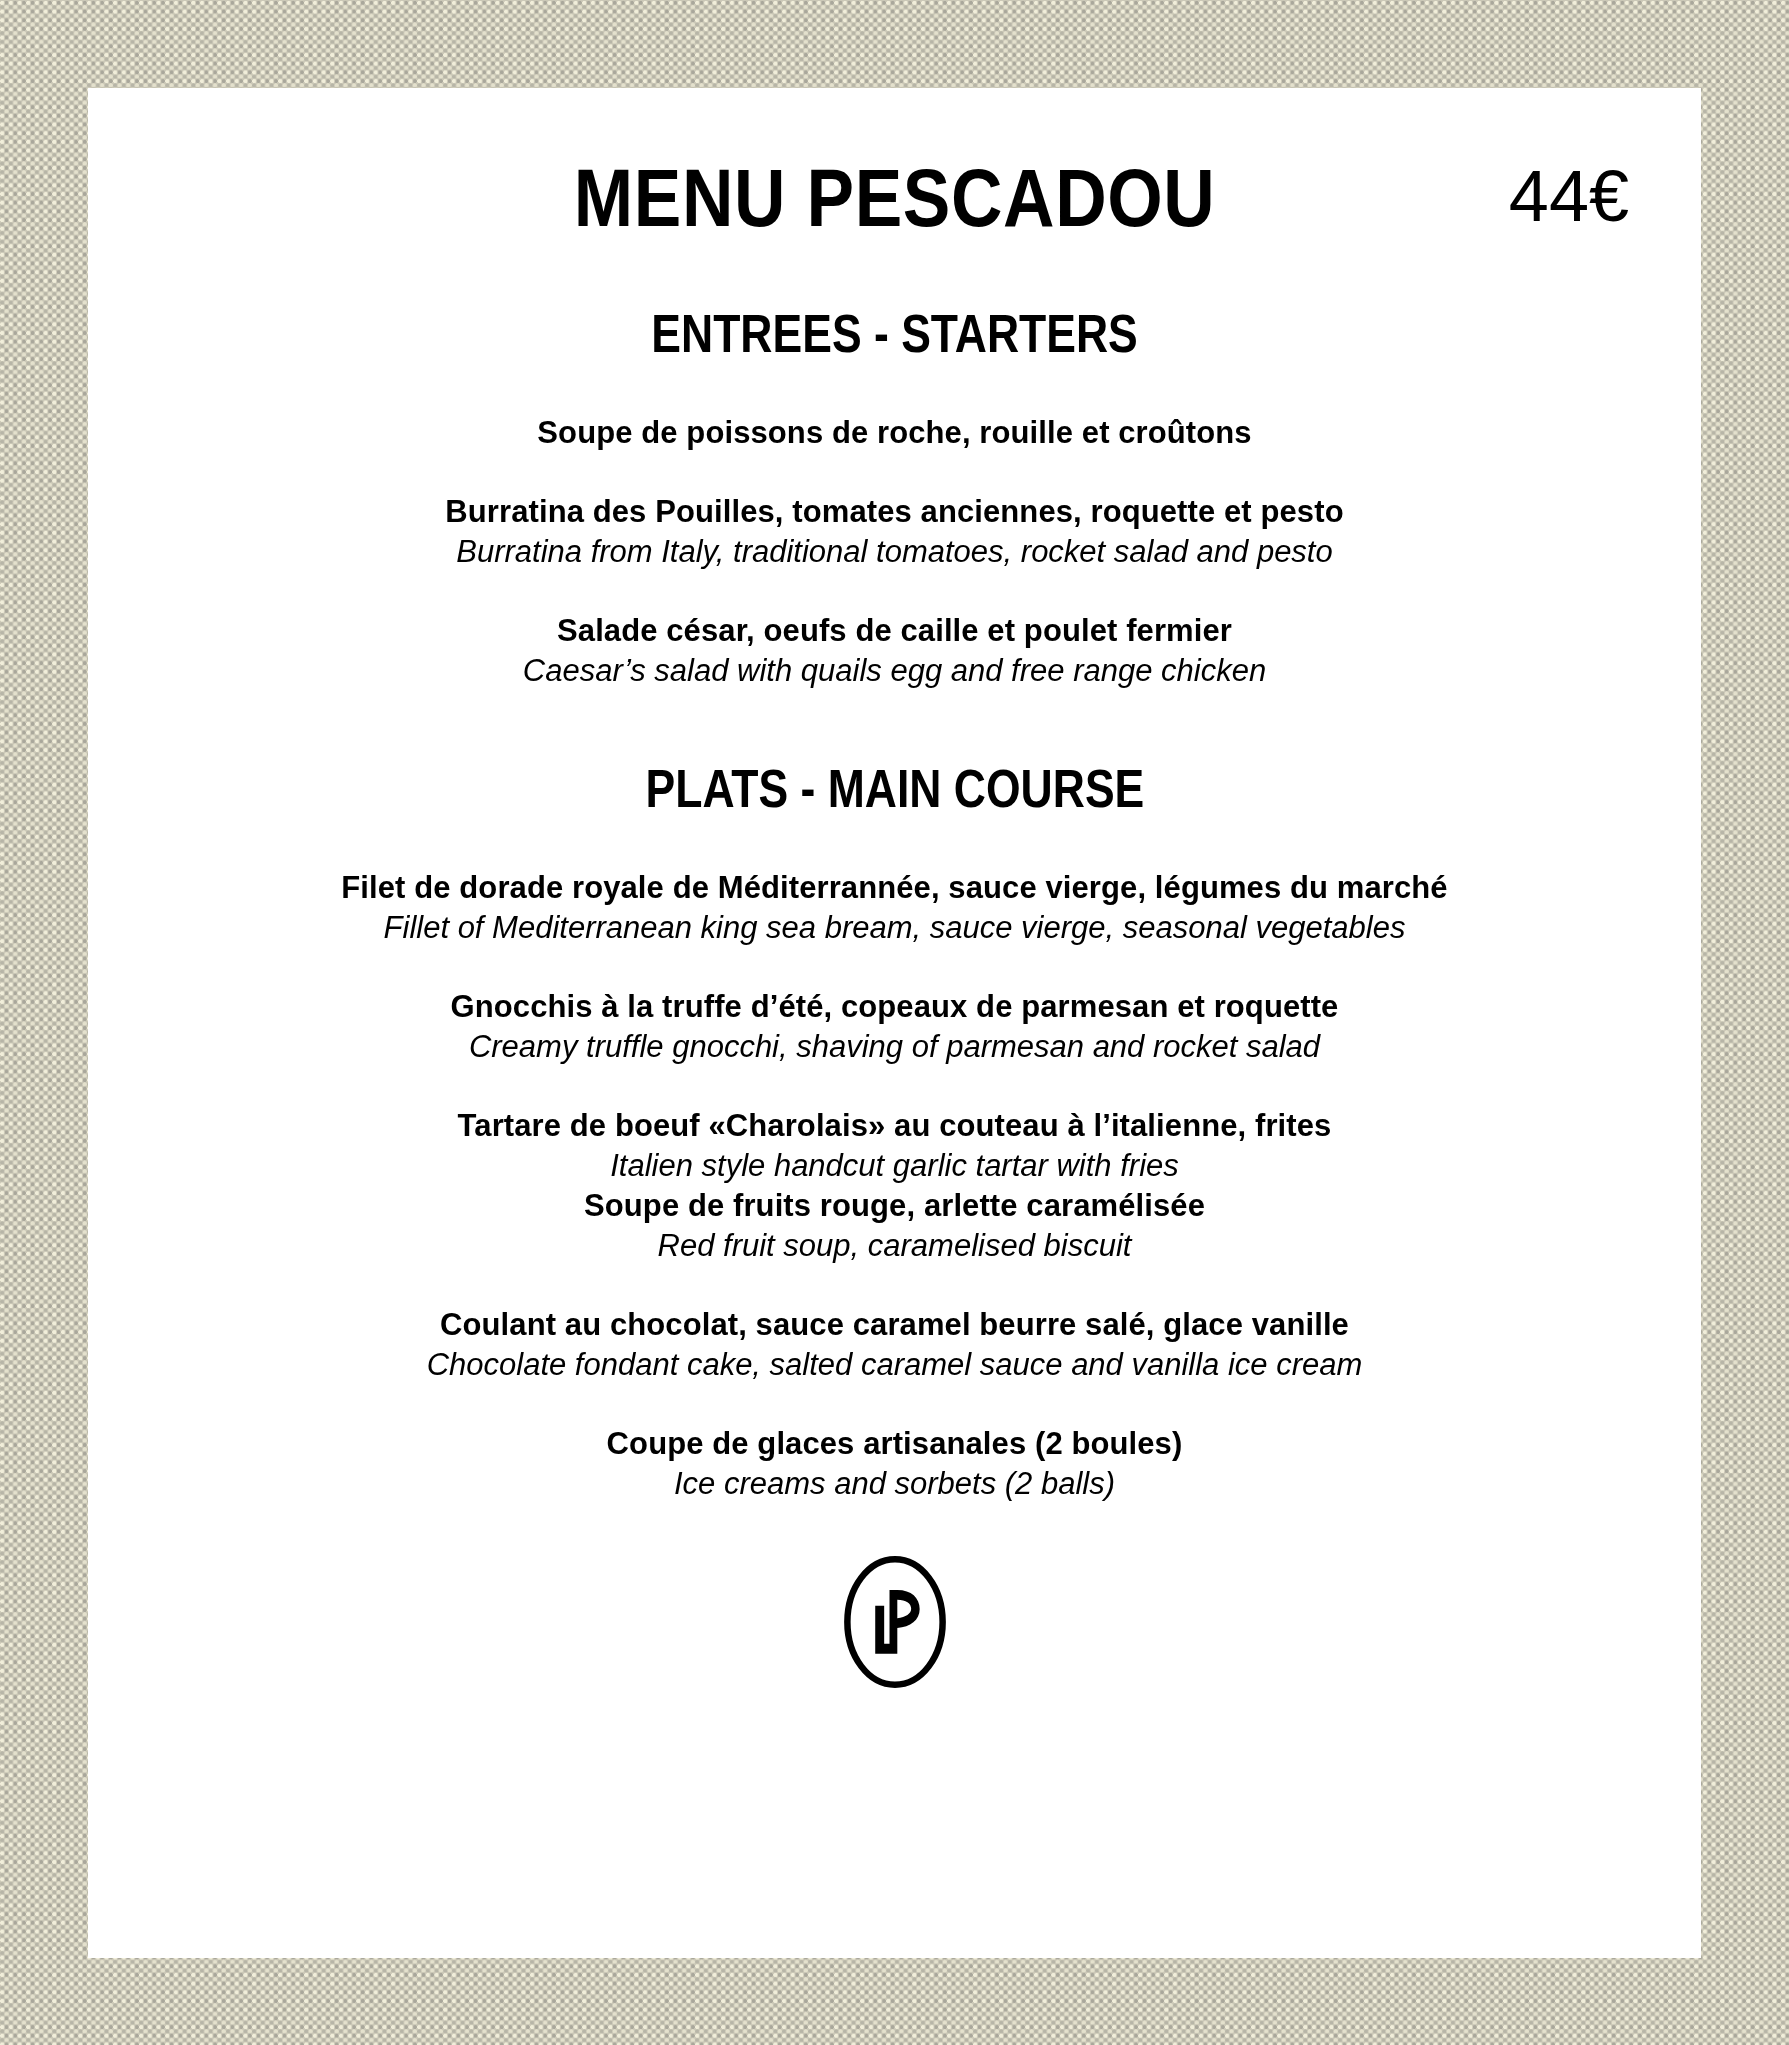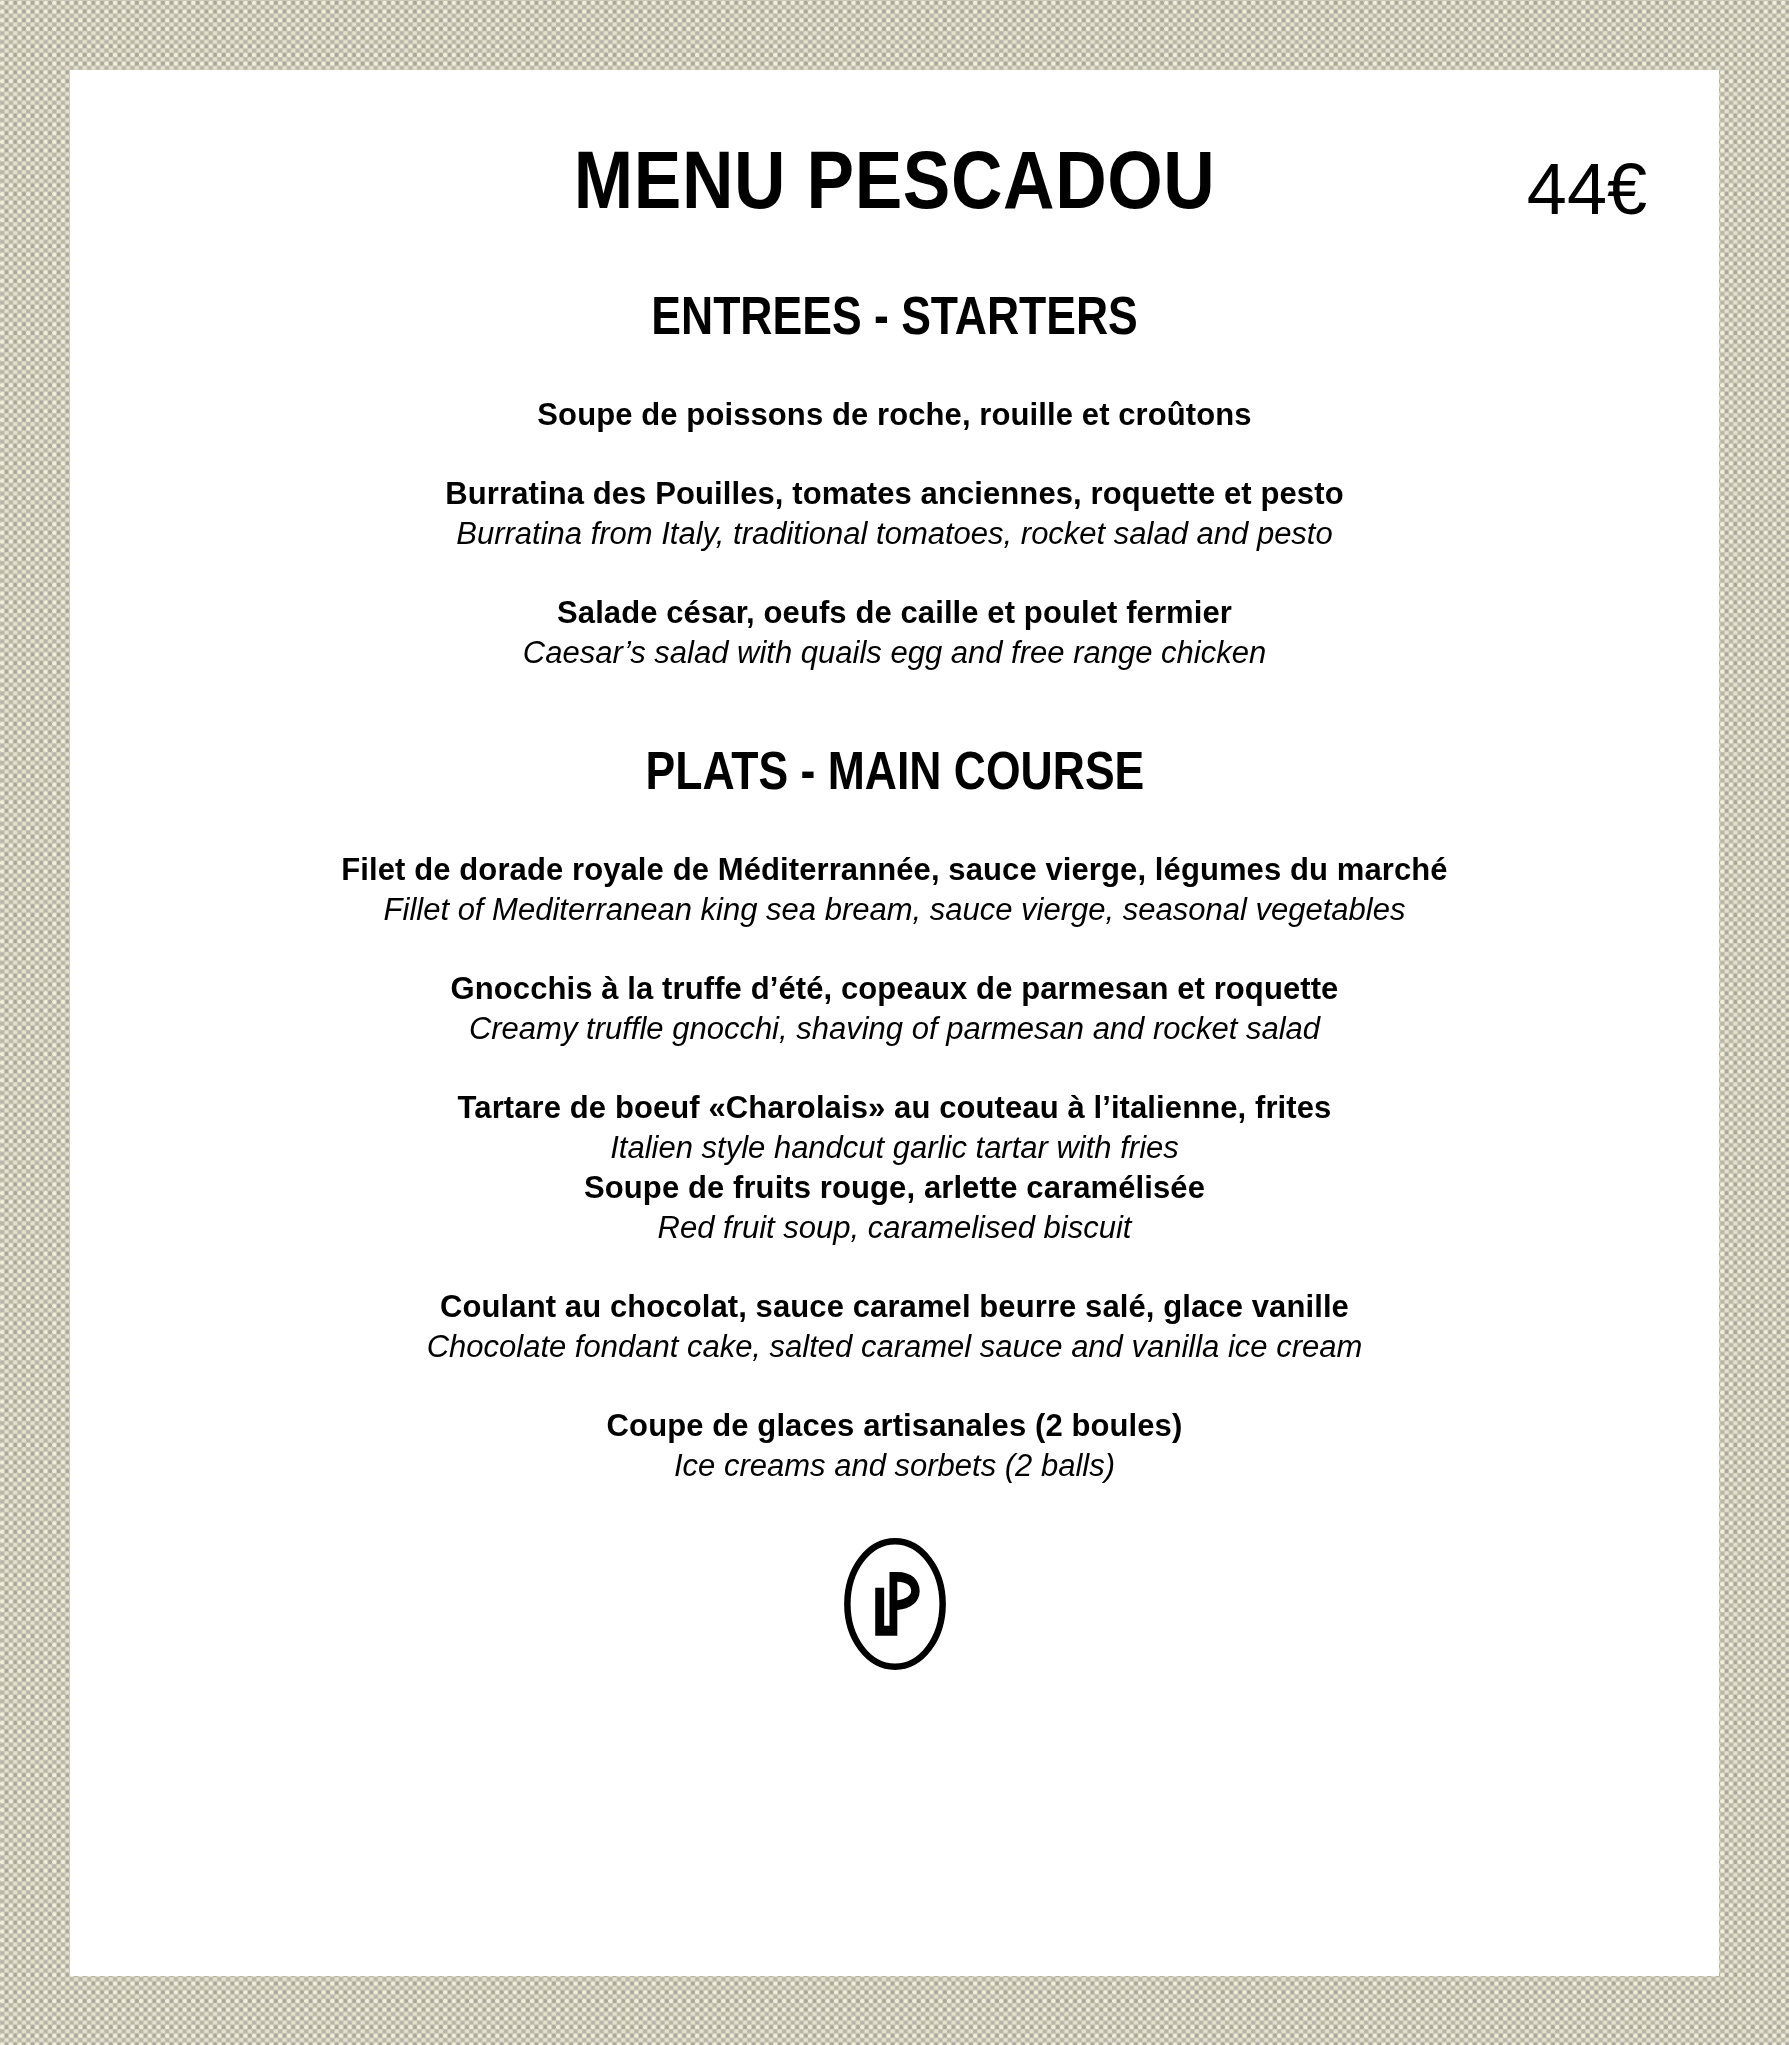--- a/index.html
+++ b/index.html
@@ -2,21 +2,21 @@
 <html style="font-size:11.5px"><head>
 <meta charset="utf-8">
 <style>
   * { box-sizing: border-box; }
   html, body { margin: 0; padding: 0; background: #e8e6da; }
 
   .page {
     position: relative;
     width: 1789px;
     height: 2046px;
-    padding: 70px;
+    padding: 88px;
     background-color: #cbc8b7;
     background-image:
       radial-gradient(circle at 2.2px 2.9px,  #f1eeda 1.8px, rgba(0,0,0,0) 2.3px),
       radial-gradient(circle at 6.5px 7.2px, #e4e1cd 1.8px, rgba(0,0,0,0) 2.3px),
       radial-gradient(circle at 6.5px 2.9px,  #a9a79b 1.7px, rgba(0,0,0,0) 2.2px),
       radial-gradient(circle at 2.2px 7.2px, #b7b5a7 1.7px, rgba(0,0,0,0) 2.2px);
     background-size: 8.7px 8.7px;
     font-family: "Liberation Sans", sans-serif;
     color: #000;
   }
@@ -43,21 +43,21 @@
     margin: 0;
     font-size: 81px;
     line-height: 83px;
     font-weight: bold;
     letter-spacing: 0.7px;
   }
   h1 .cond { transform: scaleX(0.88); }
 
   .price {
     position: absolute;
-    top: 80px;
+    top: 69px;
     right: 72px;
     font-size: 72px;
     line-height: 79px;
     font-weight: 400;
   }
 
   h2.section-heading {
     margin: 69px 0 50px;
     font-size: 53px;
     line-height: 58px;

